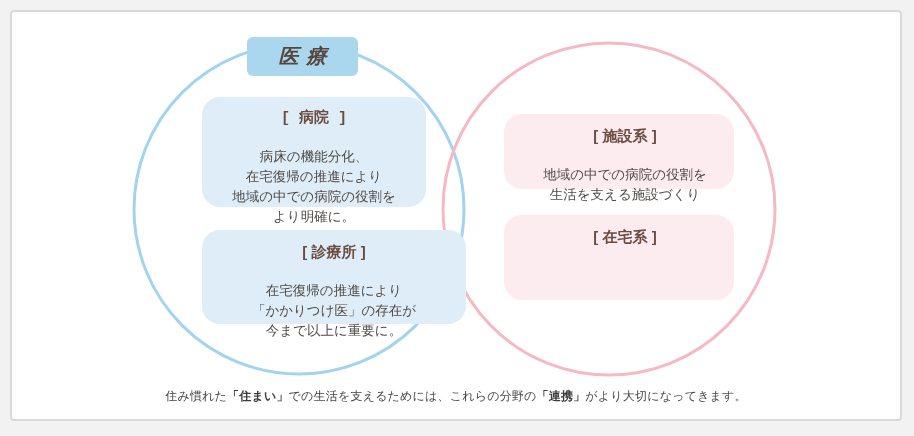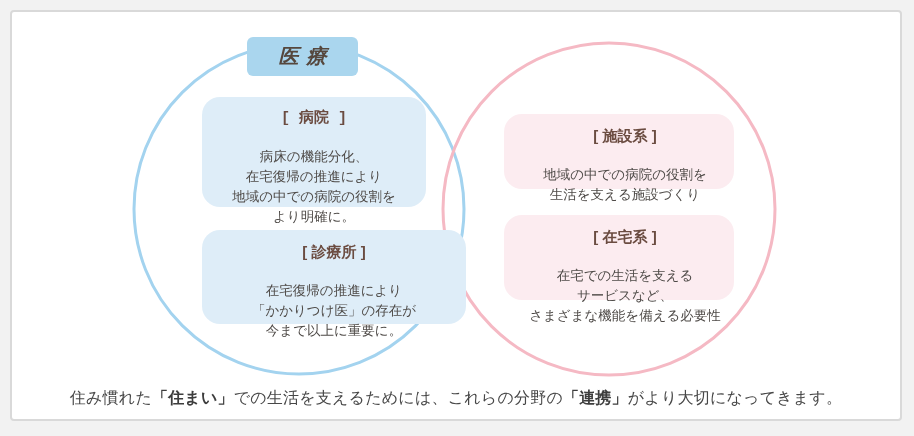--- a/index.html
+++ b/index.html
@@ -84,21 +84,21 @@
   .box-hospital { left: 190px; top: 85px;  width: 224px; height: 110px; font-family: Liberation Mono, monospace; }
   .box-clinic   { left: 190px; top: 218px; width: 264px; height: 94px;  }
   .box-facility { left: 492px; top: 102px; width: 230px; height: 75px;  }
   .box-home     { left: 492px; top: 203px; width: 230px; height: 85px;  }
   .caption {
     position: absolute;
     left: 0;
     top: 376px;
     width: 100%;
     text-align: center;
-    font-size: 16px;
+    font-size: 12px;
     color: #474747;
     letter-spacing: 0.2px;
   }
   .caption b { font-weight: bold; color: #3d3d3d; }
 </style>
 </head>
 <body>
 
 <div class="stage">
   <div class="card">
@@ -127,23 +127,20 @@
     </div>
 
     <div class="info-box pink box-facility">
       <div class="box-heading">[ 施設系 ]</div>
       <div class="box-body">地域の中での病院の役割を
 生活を支える施設づくり</div>
     </div>
 
     <div class="info-box pink box-home">
       <div class="box-heading">[ 在宅系 ]</div>
-      <div class="box-body">在宅での生活を支える
-サービスなど、
-さまざまな機能を備える必要性</div>
     </div>
 
     <div class="caption">
       <span>住み慣れた</span><b>「住まい」</b><span>での生活を支えるためには、これらの分野の</span><b>「連携」</b><span>がより大切になってきます。</span>
     </div>
 
   </div>
 </div>
 
 </body></html>

